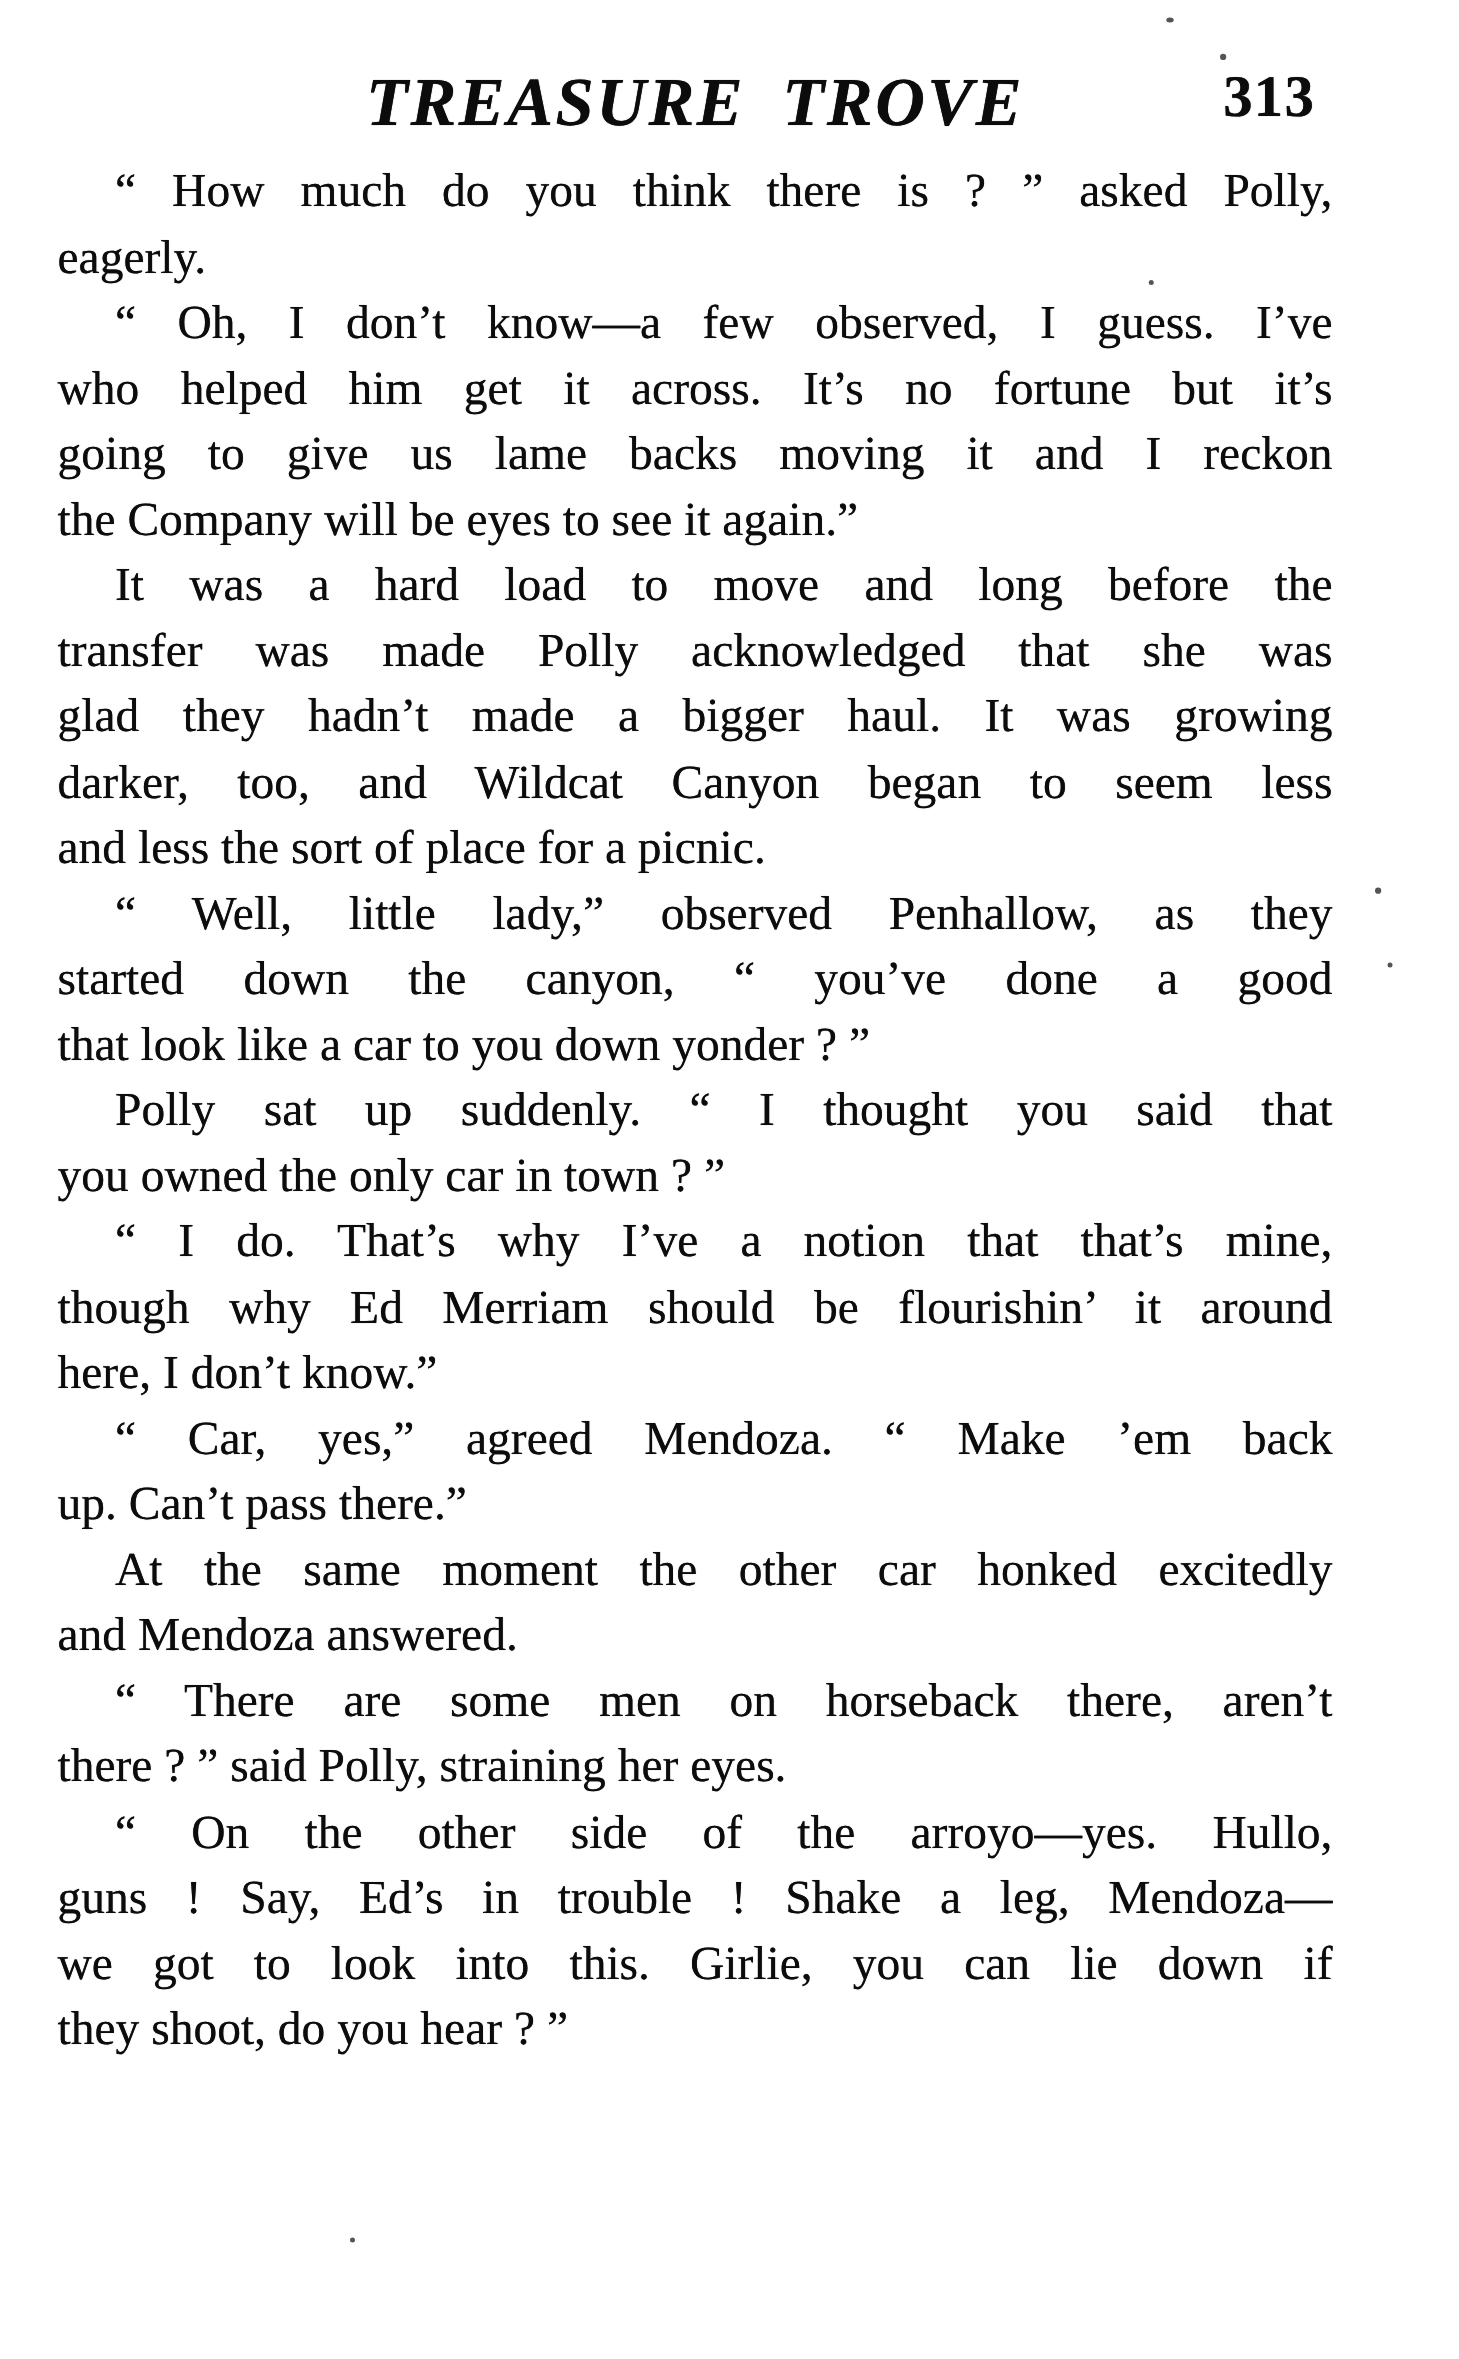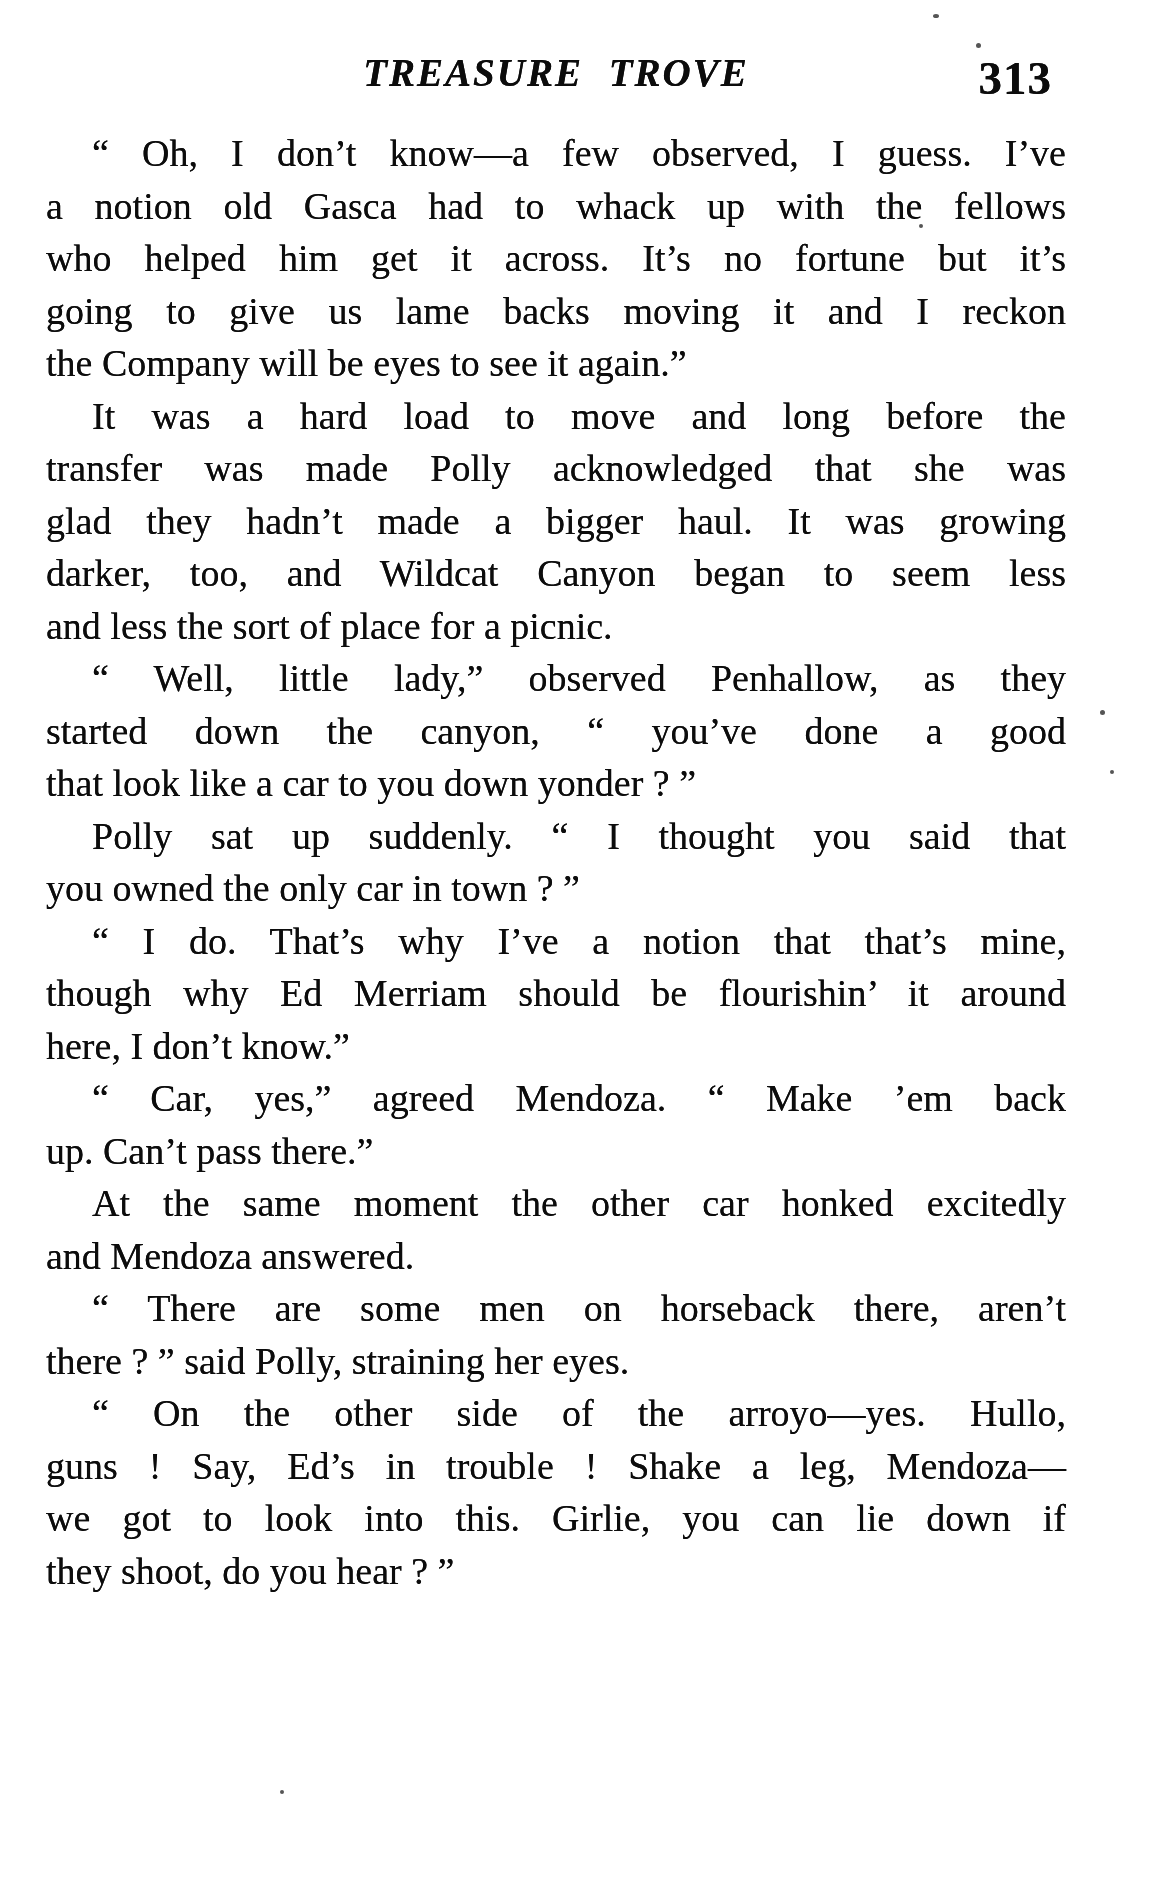--- a/index.html
+++ b/index.html
@@ -17,21 +17,21 @@
     position: absolute;
     top: 50px;
     left: 46px;
     width: 1020px;
     height: 56px;
   }
   .running-title {
     text-align: center;
     font-style: italic;
     font-weight: bold;
-    font-size: 39px;
+    font-size: 55px;
     letter-spacing: 2px;
     word-spacing: 14px;
     text-shadow: 0 0 0.6px rgba(0,0,0,0.9);
   }
   .page-number {
     position: absolute;
     right: 14px;
     top: 1px;
     font-weight: bold;
     font-size: 47px;
@@ -69,22 +69,25 @@
 
 <div class="page">
 
   <div class="running-header">
     <div class="running-title">TREASURE TROVE</div>
     <div class="page-number">313</div>
   </div>
 
   <div class="page-body">
       <div class="para">
+        <div class="line first">“ How much do you think there is ? ” asked Polly,</div>
+        <div class="line last">eagerly.</div>
+      </div>
+      <div class="para">
         <div class="line first">“ Oh, I don’t know—a few observed, I guess.  I’ve</div>
-        <div class="line">a notion old Gasca had to whack up with the fellows</div>
         <div class="line">who helped him get it across.  It’s no fortune but it’s</div>
         <div class="line">going to give us lame backs moving it and I reckon</div>
         <div class="line last">the Company will be eyes to see it again.”</div>
       </div>
       <div class="para">
         <div class="line first">It was a hard load to move and long before the</div>
         <div class="line">transfer was made Polly acknowledged that she was</div>
         <div class="line">glad they hadn’t made a bigger haul.  It was growing</div>
         <div class="line">darker, too, and Wildcat Canyon began to seem less</div>
         <div class="line last">and less the sort of place for a picnic.</div>

